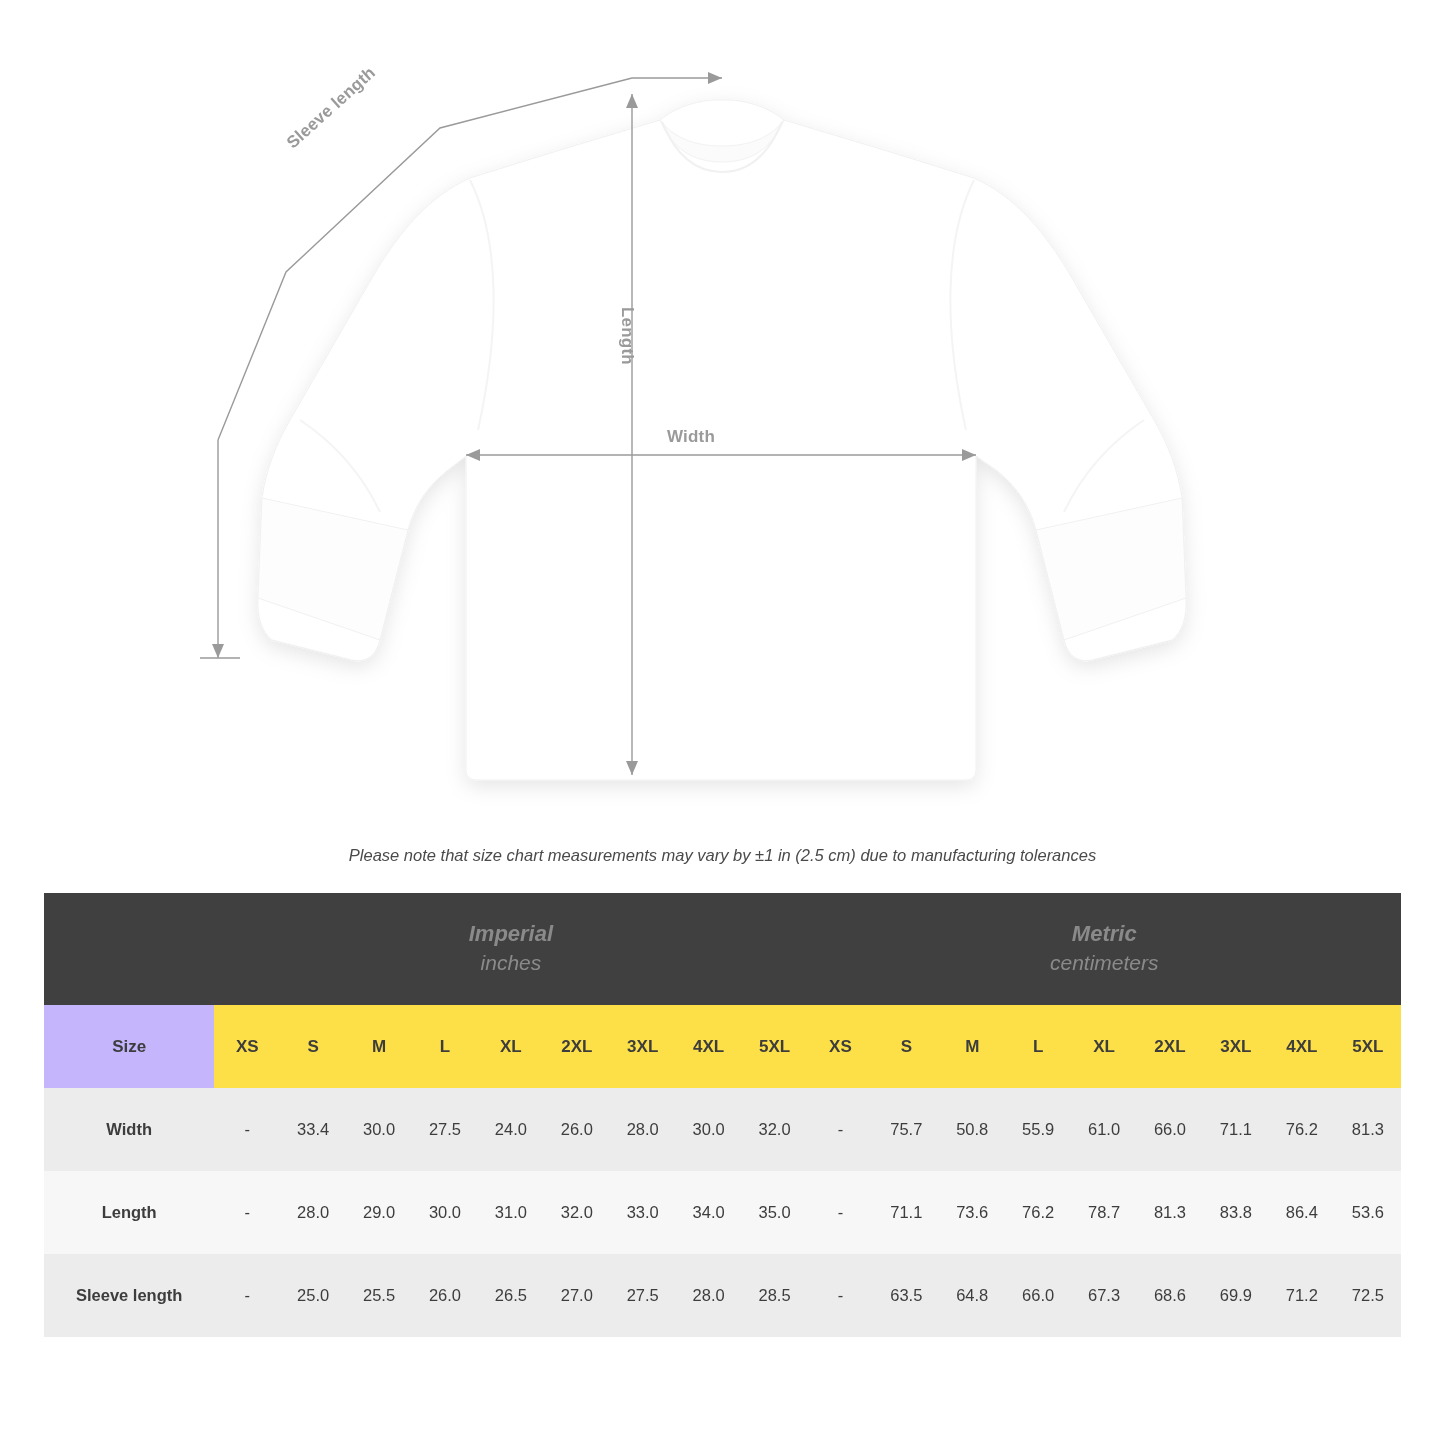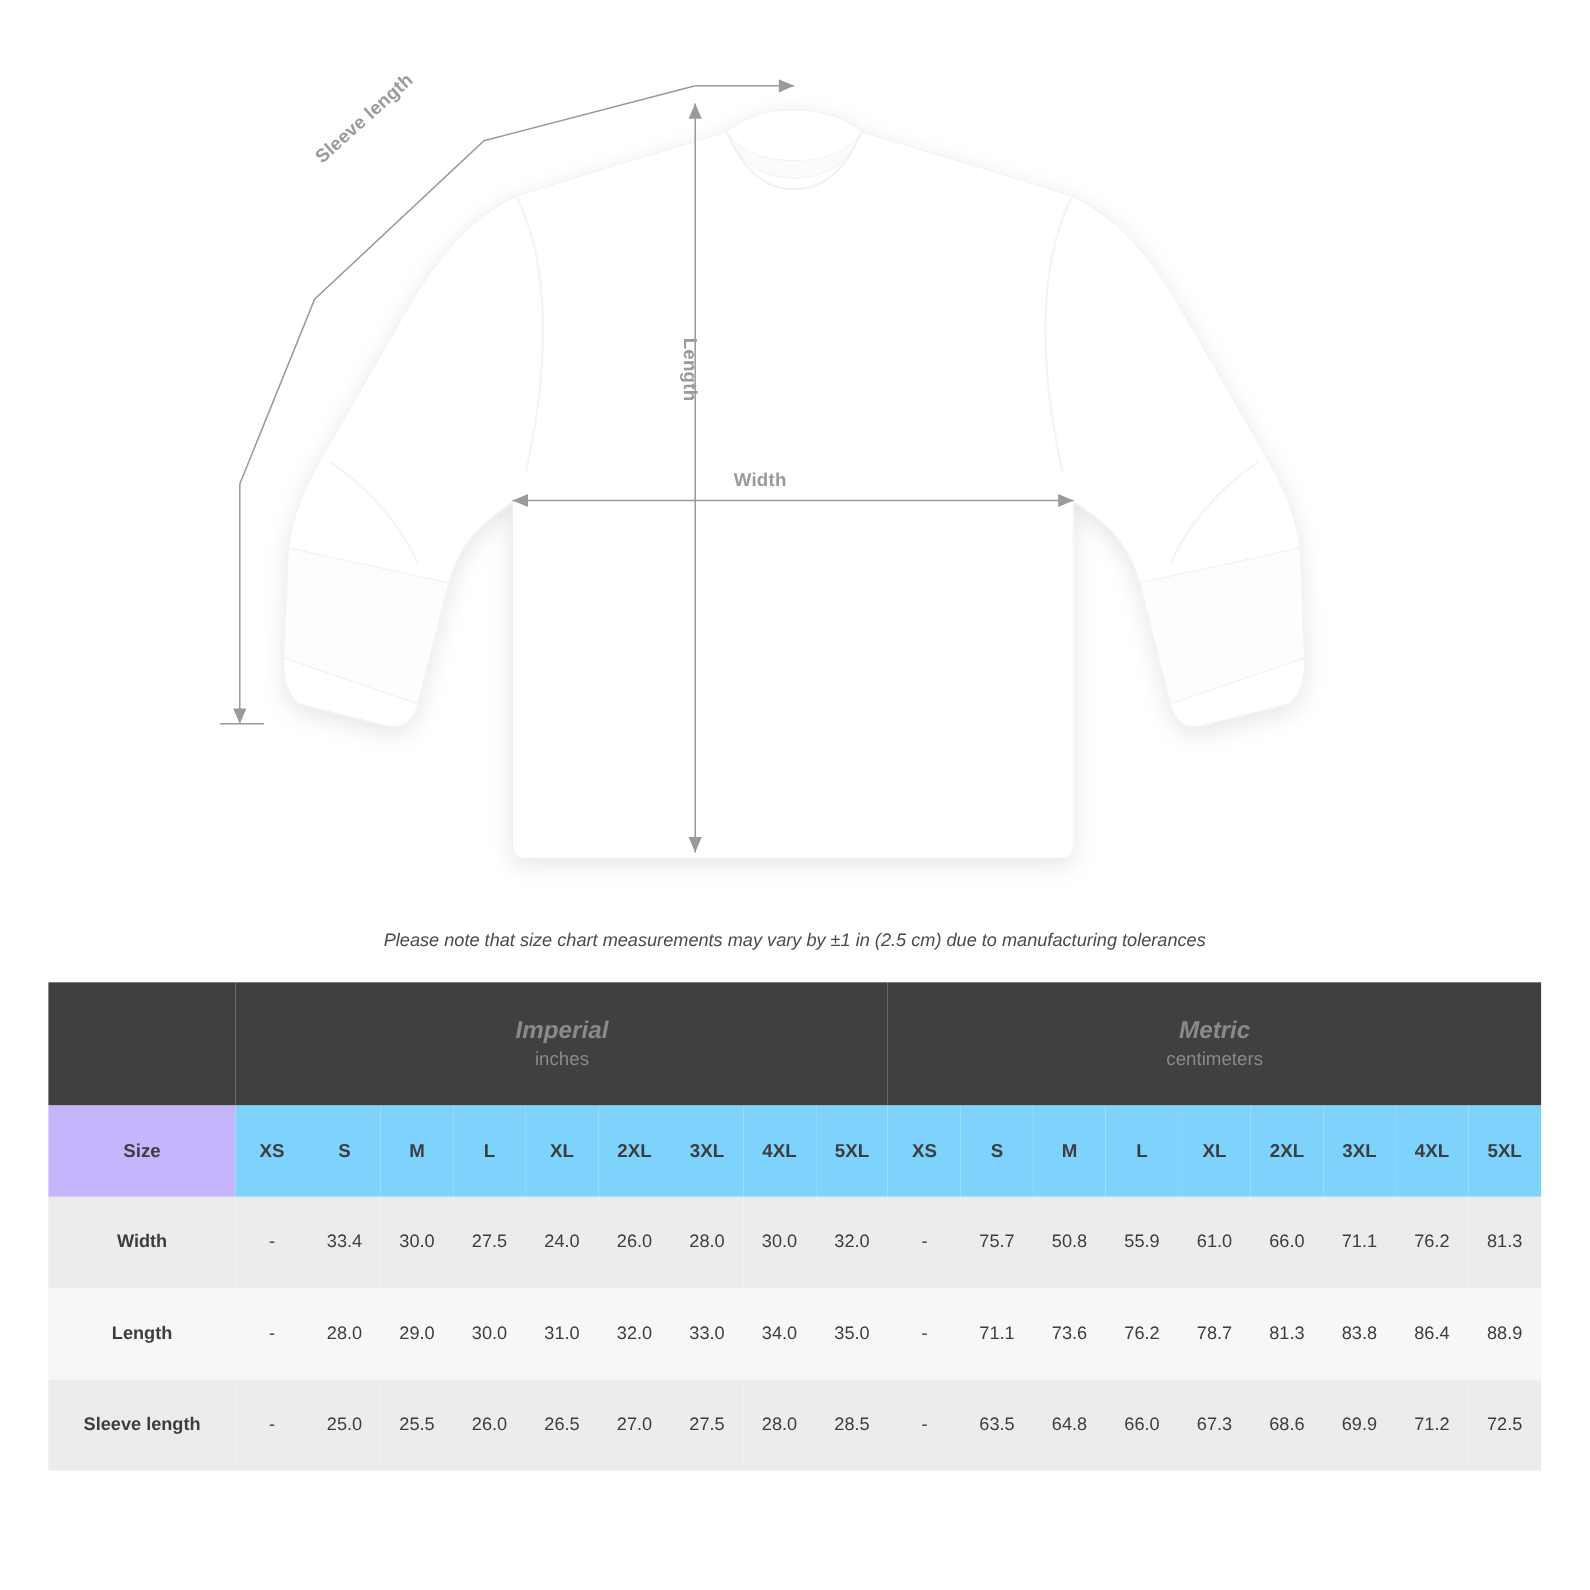--- a/index.html
+++ b/index.html
@@ -99,37 +99,38 @@
     height: 112px !important;
   }
   .unit-head .unit-name {
     font-size: 22px;
     font-style: italic;
     font-weight: bold;
     color: #8a8a8a;
     line-height: 1.25;
   }
   .unit-head .unit-sub {
-    font-size: 17px;
+    font-size: 21px;
+    font-style: italic;
     color: #8a8a8a;
     line-height: 1.5;
   }
   .row-head {
     background: #ececec;
     font-weight: bold;
     font-size: 17px;
   }
   tr.row-odd td {
     background: #ececec;
   }
   tr.row-even td {
     background: #f7f7f7;
   }
   tr.header-row td {
-    background: #7dd3fc;
+    background: #fde047;
     font-weight: bold;
     font-size: 17px;
   }
   tr.header-row td.row-head {
     background: #c4b5fd;
   }
   .col-label { width: 170px; }
   .col-cell { width: 65.8px; }
 </style>
 </head>
@@ -317,21 +318,21 @@
           <td>34.0</td>
           <td>35.0</td>
           <td>-</td>
           <td>71.1</td>
           <td>73.6</td>
           <td>76.2</td>
           <td>78.7</td>
           <td>81.3</td>
           <td>83.8</td>
           <td>86.4</td>
-          <td>88.9</td>
+          <td>53.6</td>
         </tr>
 
         <tr class="row-odd">
           <td class="row-head">Sleeve length</td>
           <td>-</td>
           <td>25.0</td>
           <td>25.5</td>
           <td>26.0</td>
           <td>26.5</td>
           <td>27.0</td>

